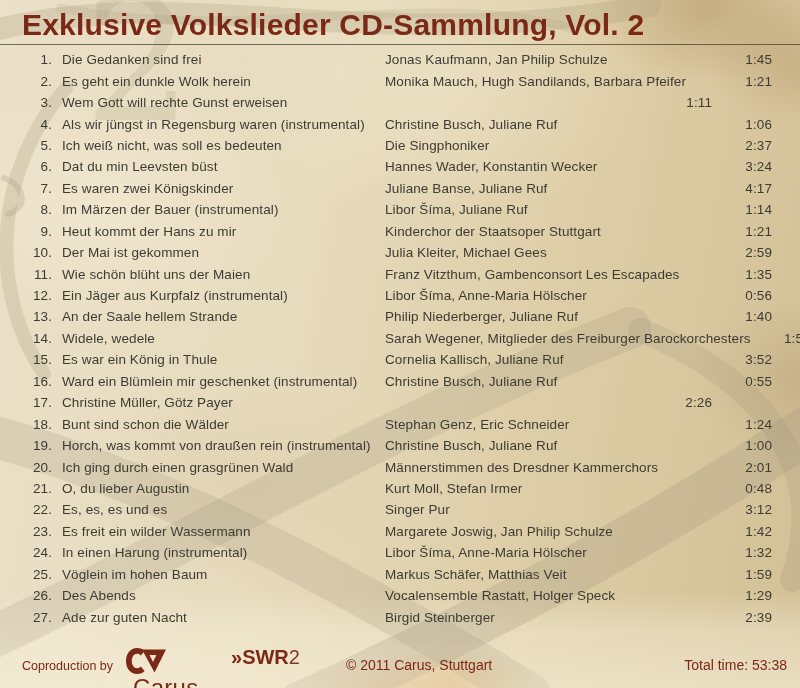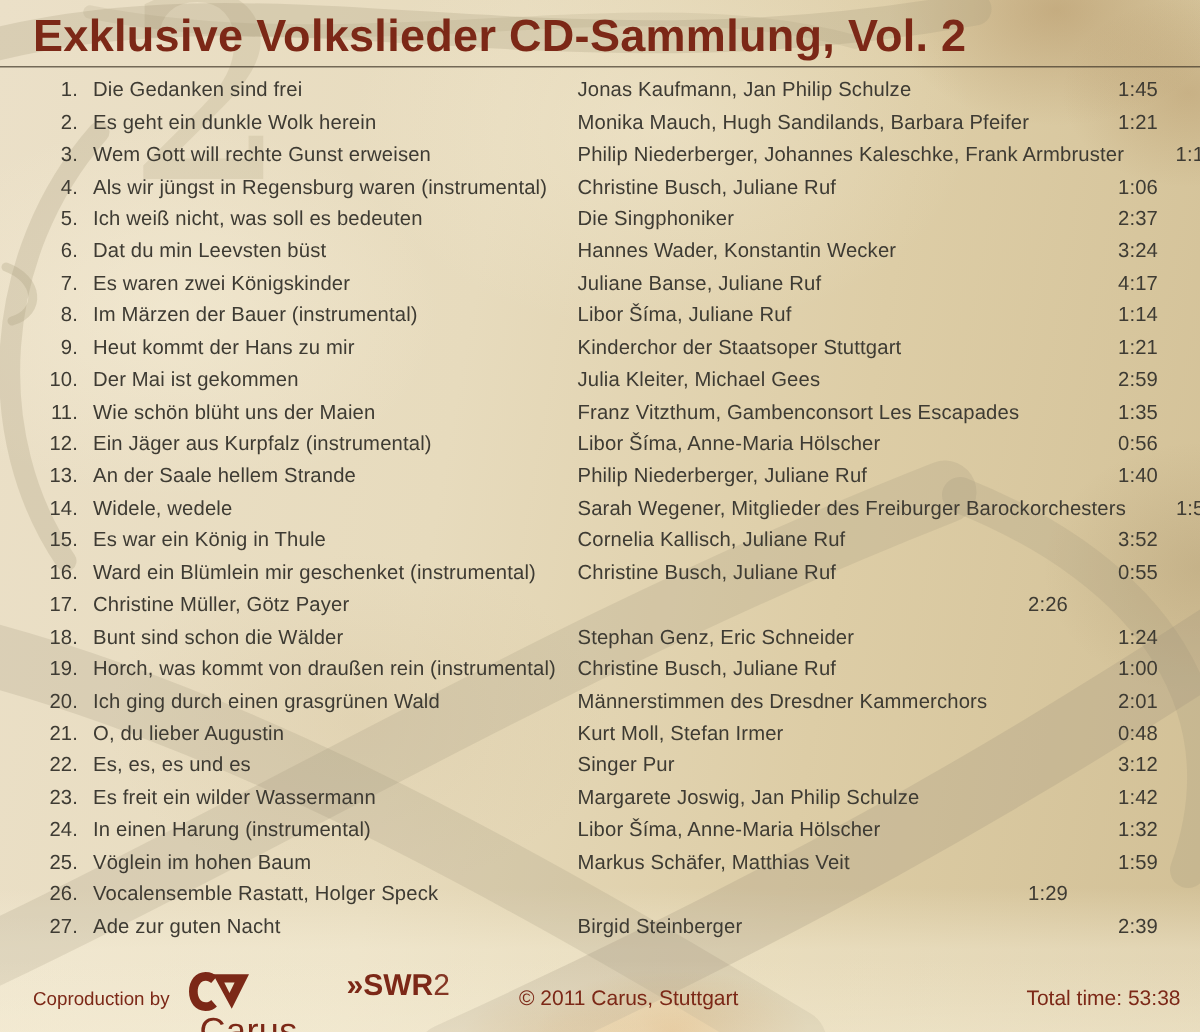--- a/index.html
+++ b/index.html
@@ -110,21 +110,20 @@
       </div>
       <div class="row">
         <span class="no">2.</span>
         <span class="title">Es geht ein dunkle Wolk herein</span>
         <span class="artists">Monika Mauch, Hugh Sandilands, Barbara Pfeifer</span>
         <span class="time">1:21</span>
       </div>
       <div class="row">
         <span class="no">3.</span>
         <span class="title">Wem Gott will rechte Gunst erweisen</span>
-        <span class="artists">Philip Niederberger, Johannes Kaleschke, Frank Armbruster</span>
         <span class="time">1:11</span>
       </div>
       <div class="row">
         <span class="no">4.</span>
         <span class="title">Als wir jüngst in Regensburg waren (instrumental)</span>
         <span class="artists">Christine Busch, Juliane Ruf</span>
         <span class="time">1:06</span>
       </div>
       <div class="row">
         <span class="no">5.</span>
@@ -246,20 +245,21 @@
         <span class="time">1:32</span>
       </div>
       <div class="row">
         <span class="no">25.</span>
         <span class="title">Vöglein im hohen Baum</span>
         <span class="artists">Markus Schäfer, Matthias Veit</span>
         <span class="time">1:59</span>
       </div>
       <div class="row">
         <span class="no">26.</span>
+        <span class="title">Des Abends</span>
         <span class="artists">Vocalensemble Rastatt, Holger Speck</span>
         <span class="time">1:29</span>
       </div>
       <div class="row">
         <span class="no">27.</span>
         <span class="title">Ade zur guten Nacht</span>
         <span class="artists">Birgid Steinberger</span>
         <span class="time">2:39</span>
       </div>
     </div>

